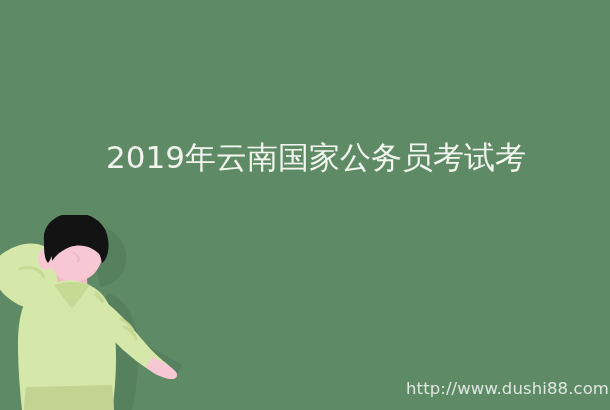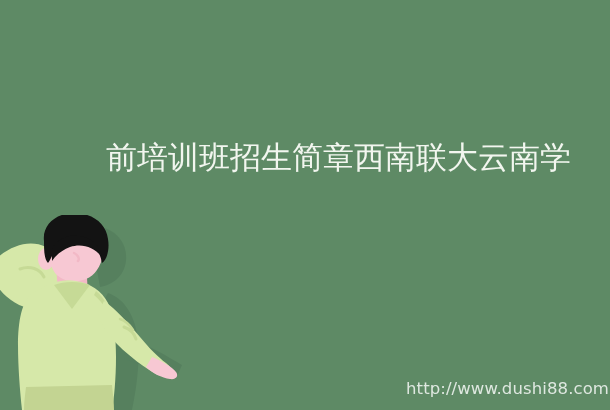--- a/index.html
+++ b/index.html
@@ -123,18 +123,18 @@
       <path d="M120 104 C126 106 130 110 133 115" stroke="#c6da96" stroke-width="2.5" fill="none" stroke-linecap="round"></path>
 
       <path d="M152 142 C162 146 172 152 176 157 C179 161 176 165 170 164
                C162 163 152 158 146 152 Z" fill="#f7c8d3"></path>
 
       <path d="M26 172 L112 170 C113 180 114 188 114 195 L24 195 C24 188 25 180 26 172 Z" fill="#c3d492"></path>
     </svg>
   </div>
 
   <div id="title-block">
-    <span class="title-line">前培训班招生简章西南联大云南学</span>
+    <span class="title-line">2019年云南国家公务员考试考</span>
   </div>
 
   <div id="watermark">http://www.dushi88.com.cn</div>
 
 </div>
 
 </body></html>

